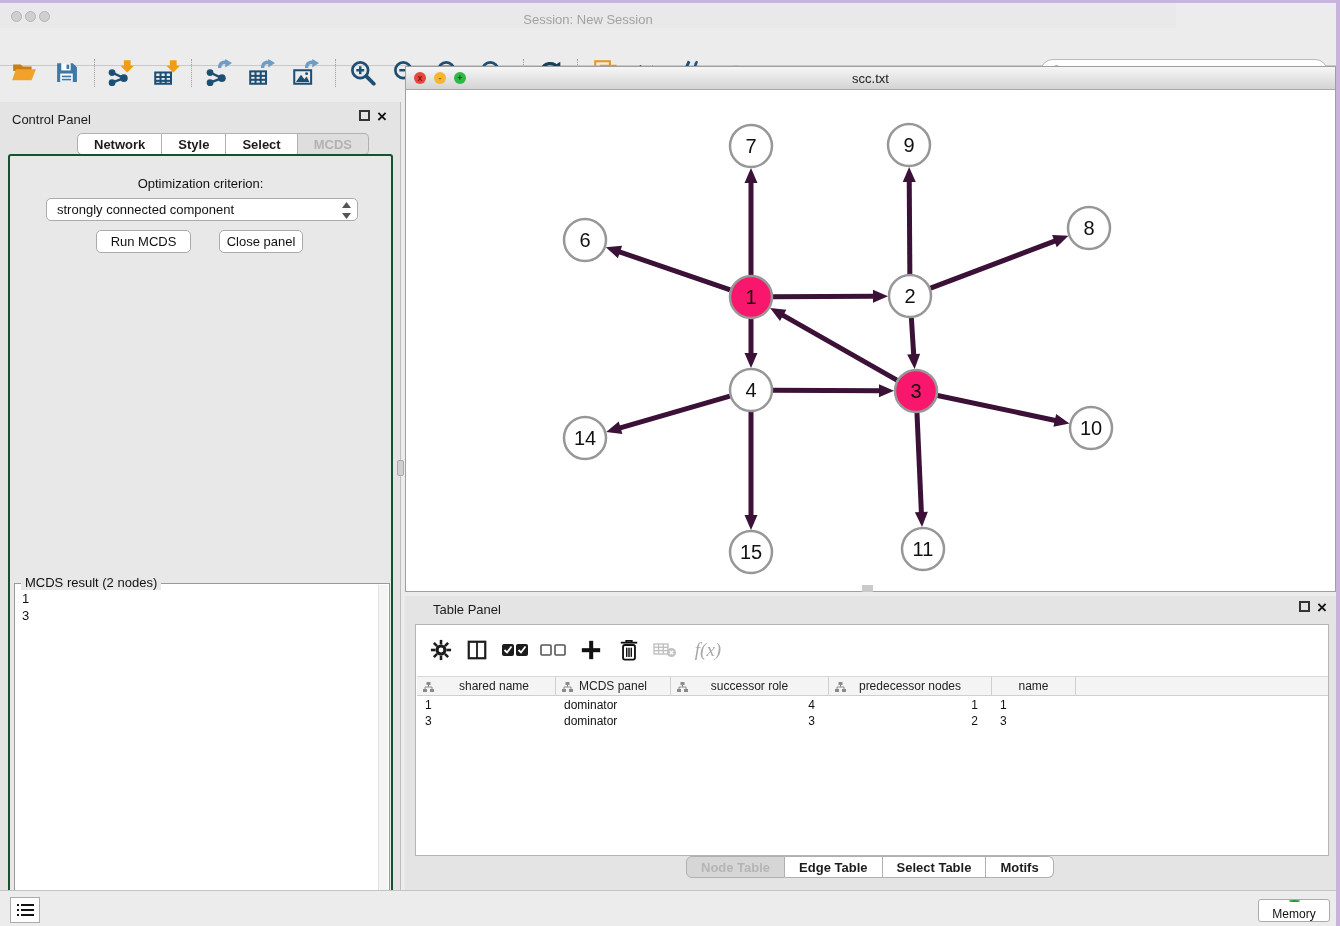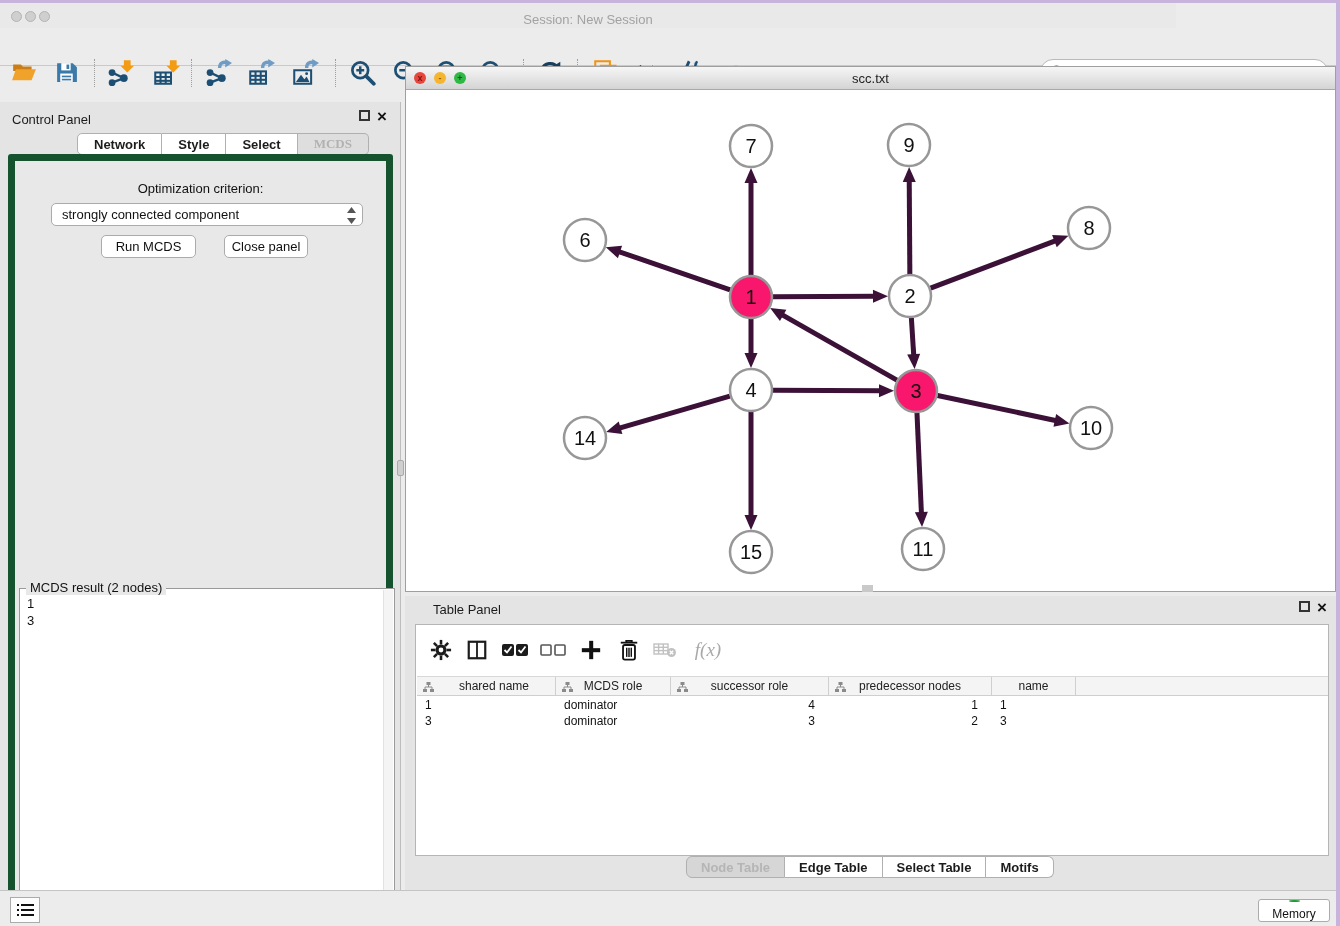--- a/index.html
+++ b/index.html
@@ -22,23 +22,23 @@
   #search-input { border:none; outline:none; background:transparent; font-size:13px; width:250px; color:#333; }
 
   
   #control-panel { left:0; top:66px; width:401px; height:816px; background:#e4e4e4; border-right:1px solid #bdbdbd;margin-top:36px; }
   .panel-title { font-size:13px; color:#1b1b1b; }
   .float-sq { width:11px; height:11px; border:2px solid #333; display:inline-block; }
   .close-x { font-size:17px; font-weight:900; color:#111; line-height:11px; }
   #ctrl-tabs { left:77px; top:31px; display:flex; }
   .tab { height:22px; padding:0 16px; background:#fff; border:1px solid #b0b0b0; border-left:none; font-size:13px; font-weight:600; color:#1c1c1c; display:flex; align-items:center; }
   .tab:first-child { border-left:1px solid #b0b0b0; border-radius:5px 0 0 5px; }
-  .tab:last-child { border-radius:0 5px 5px 0;font-family:Liberation Serif, serif; }
+  .tab:last-child { border-radius:0 5px 5px 0; }
   .tab.active { background:#dedede; color:#b2b2b2; }
-  #ctrl-body { left:8px; top:52px; width:385px; height:762px; background:#e8e8e8; border:7px solid #14532d; border-radius:3px; }
+  #ctrl-body { left:8px; top:52px; width:385px; height:762px; background:#e8e8e8; border:2px solid #14532d; border-radius:3px; }
   #opt-label { width:100%; text-align:center; top:20px; font-size:13px; color:#111; }
   #criterion-select { left:36px; top:42px; width:312px; height:23px; background:#fff; border:1px solid #ababab; border-radius:5px; display:flex; align-items:center; padding:0 22px 0 10px; font-size:13px; color:#111; }
   #criterion-stepper { position:absolute; right:6px; top:3px; }
   .btn { position:absolute; height:23px; background:#fff; border:1px solid #ababab; border-radius:5px; font-size:13px; color:#111; display:flex; align-items:center; justify-content:center; }
   #mcds-result { left:4px; top:427px; width:376px; height:382px; border:1px solid #9a9a9a; background:#fff; }
   #mcds-legend { position:absolute; left:6px; top:-9px; background:#e8e8e8; padding:0 4px; font-size:13px; color:#111; }
   #mcds-lines { position:absolute; left:7px; top:6px; font-size:13px; color:#111; white-space:pre; line-height:17px; }
   #mcds-scroll { position:absolute; right:1px; top:1px; width:10px; height:372px; background:#f4f4f4; border-left:1px solid #e2e2e2; }
   #ctrl-divider-handle { left:397px; top:460px; width:7px; height:16px; background:#cfcfcf; border:1px solid #aaa; border-radius:2px; }
 
@@ -423,21 +423,21 @@
         </div>
         <div class="hcell" style="width: 115px;">
           <svg class="treeicon" width="11" height="10" viewBox="0 0 11 10">
             <g fill="#8a8a8a">
               <rect x="3.5" y="0" width="4" height="3"></rect>
               <rect x="0" y="7" width="4" height="3"></rect>
               <rect x="7" y="7" width="4" height="3"></rect>
               <path d="M5.5 3v2M2 7V5h7v2" stroke="#8a8a8a" fill="none"></path>
             </g>
           </svg>
-          <span>MCDS role</span>
+          <span>MCDS panel</span>
         </div>
         <div class="hcell" style="width: 158px;">
           <svg class="treeicon" width="11" height="10" viewBox="0 0 11 10">
             <g fill="#8a8a8a">
               <rect x="3.5" y="0" width="4" height="3"></rect>
               <rect x="0" y="7" width="4" height="3"></rect>
               <rect x="7" y="7" width="4" height="3"></rect>
               <path d="M5.5 3v2M2 7V5h7v2" stroke="#8a8a8a" fill="none"></path>
             </g>
           </svg>

